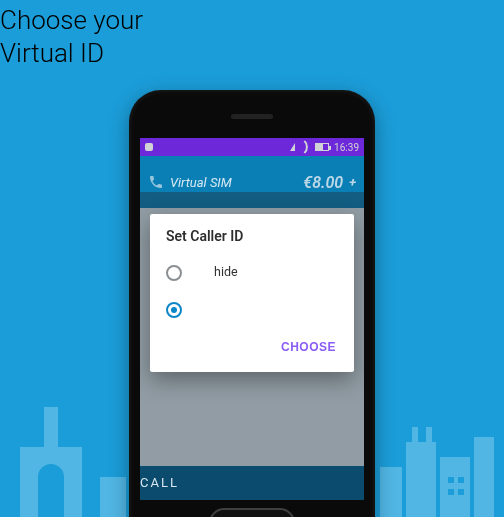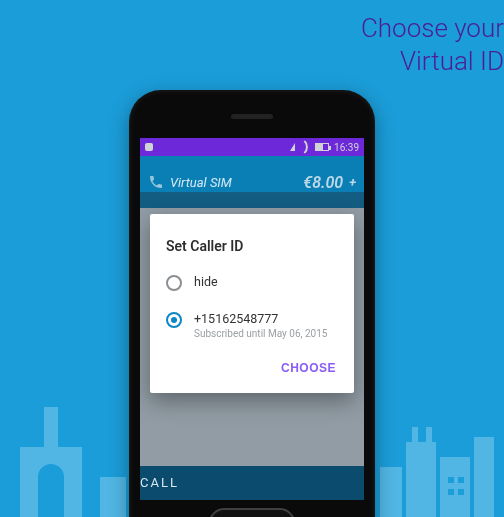--- a/index.html
+++ b/index.html
@@ -5,25 +5,25 @@
   * { margin: 0; padding: 0; box-sizing: border-box; }
   body {
     width: 504px;
     height: 517px;
     background: #1b9dd9;
     font-family: -apple-system, "Segoe UI", Roboto, Arial, sans-serif;
     position: relative;
     overflow: hidden;
   }
   .promo-title {
-    text-align: right;
-    color: #4c1d95;
+    text-align: left;
+    color: #000000;
     font-size: 26px;
     font-weight: 300;
-    padding-top: 12px;
+    padding-top: 4px;
     line-height: 1.25;
   }
   
   .skyline {
     position: absolute;
     bottom: 0;
     left: 0;
     right: 0;
     height: 170px;
     pointer-events: none;
@@ -135,21 +135,21 @@
   }
   
   .dialog {
     position: absolute;
     top: 22px;
     left: 10px;
     right: 10px;
     background: #fff;
     border-radius: 2px;
     box-shadow: 0 8px 22px rgba(0,0,0,.35);
-    padding: 24px 0 6px 0;
+    padding: 14px 0 6px 0;
   }
   .dialog h3 {
     font-size: 14px;
     font-weight: 600;
     color: #2e2e2e;
     padding: 0 16px 10px 16px;
   }
   .option {
     display: flex;
     align-items: flex-start;
@@ -165,21 +165,21 @@
     position: relative;
   }
   .radio.selected { border-color: #0b86c7; }
   .radio.selected::after {
     content:"";
     position:absolute;
     inset:3px;
     background:#0b86c7;
     border-radius:50%;
   }
-  .opt-text .primary { font-size: 12.5px; color:#333; }
+  .opt-text .primary { font-size: 12.5px; color:#333;margin-left:20px; }
   .opt-text .secondary { font-size: 10px; color:#9aa0a4; margin-top:2px; }
   .dialog-actions {
     display:flex;
     justify-content:flex-end;
     padding: 6px 14px 6px 14px;
   }
   .choose-btn {
     color:#8b5cf6;
     font-size:12px;
     font-weight:700;
@@ -256,24 +256,20 @@
 
         <div class="option">
           <span class="radio"></span>
           <div class="opt-text">
             <div class="primary">hide</div>
           </div>
         </div>
 
         <div class="option">
           <span class="radio selected"></span>
-          <div class="opt-text">
-            <div class="primary">+15162548777</div>
-            <div class="secondary">Subscribed until May 06, 2015</div>
-          </div>
         </div>
 
 
         <div class="dialog-actions">
           <button class="choose-btn">CHOOSE</button>
         </div>
       </div>
 
       <div class="call-bar">CALL</div>
     </div>

